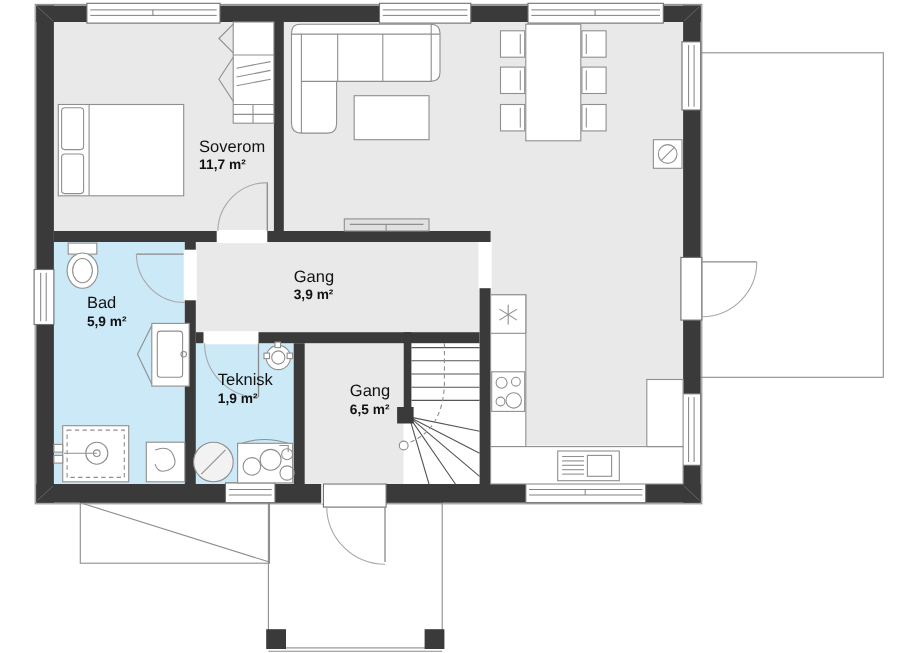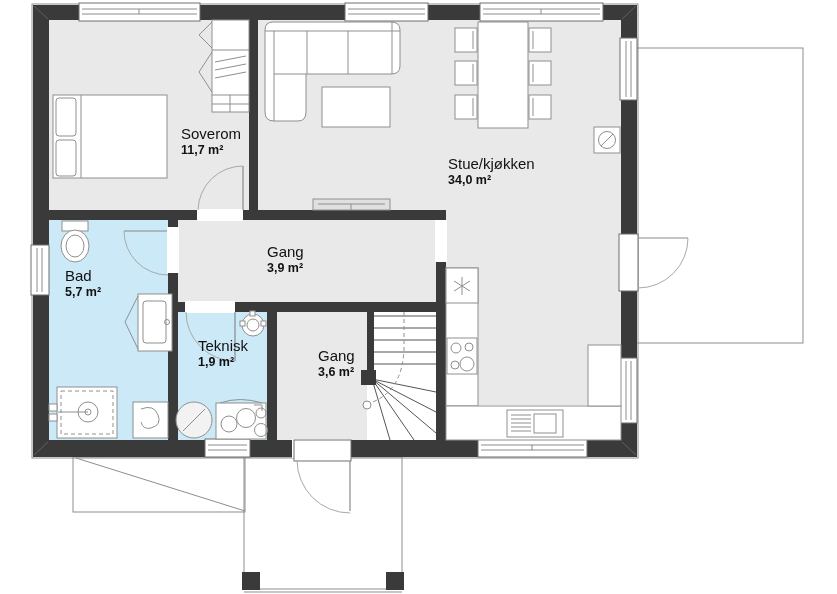--- a/index.html
+++ b/index.html
@@ -313,33 +313,29 @@
     <circle cx="261" cy="430" r="6.5" class="ln"></circle>
     <circle cx="261" cy="413" r="5" class="ln"></circle>
     <path d="M254,405 h8 v6" class="ln"></path>
   </g>
 </svg>
 
   <div class="lbl" style="left:181px;top:125px">
     <div class="nm">Soverom</div>
     <div class="ar">11,7 m²</div>
   </div>
-  <div class="lbl" style="left:448px;top:155px">
-    <div class="nm">Stue/kjøkken</div>
-    <div class="ar">34,0 m²</div>
-  </div>
   <div class="lbl" style="left:267px;top:243px">
     <div class="nm">Gang</div>
     <div class="ar">3,9 m²</div>
   </div>
-  <div class="lbl" style="left:65px;top:267px">
+  <div class="lbl" style="left:79px;top:267px">
     <div class="nm">Bad</div>
-    <div class="ar">5,7 m²</div>
+    <div class="ar">5,9 m²</div>
   </div>
   <div class="lbl" style="left:198px;top:337px">
     <div class="nm">Teknisk</div>
     <div class="ar">1,9 m²</div>
   </div>
   <div class="lbl" style="left:318px;top:347px">
     <div class="nm">Gang</div>
-    <div class="ar">3,6 m²</div>
+    <div class="ar">6,5 m²</div>
   </div>
 </div>
 
 </body></html>

